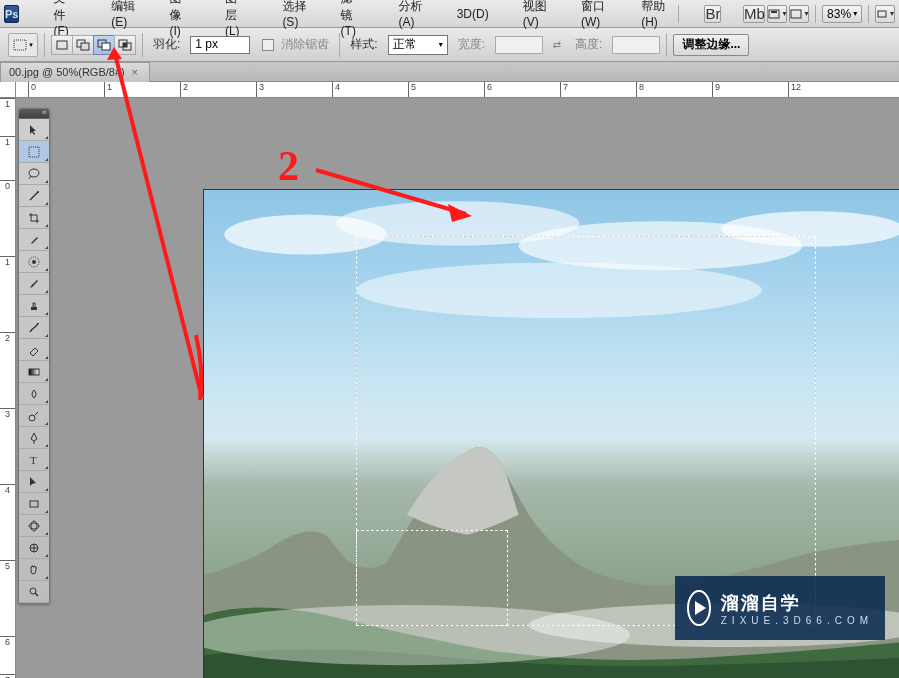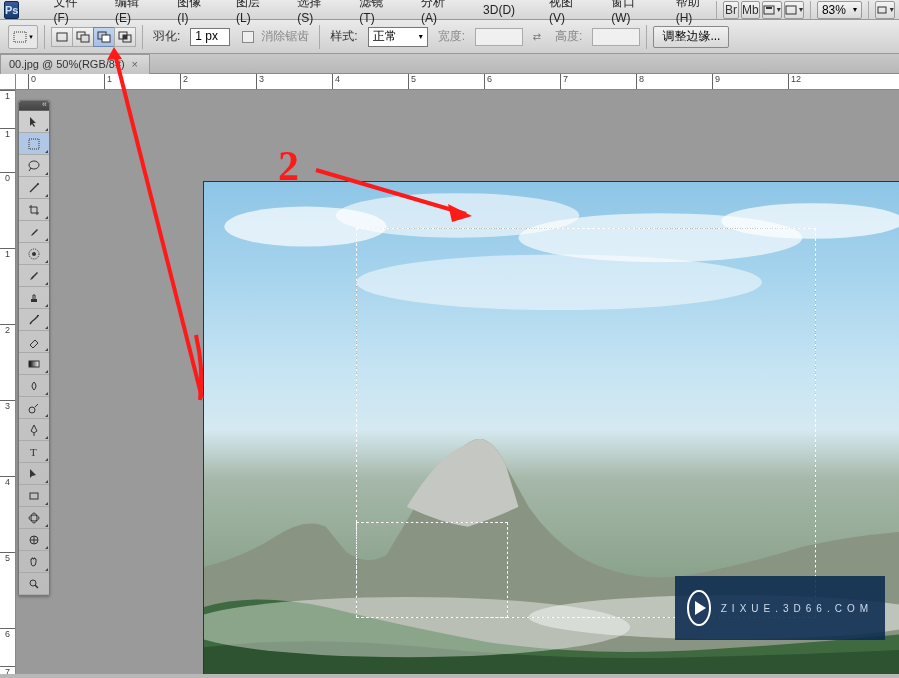--- a/index.html
+++ b/index.html
@@ -8,21 +8,21 @@
       font-size: 12px;
       background: #b8b8b8;
       overflow: hidden;
       width: 899px;
       height: 678px;
       position: relative;
     }
     .menubar {
       background: linear-gradient(#eaeaea, #d6d6d6);
       border-bottom: 1px solid #999;
-      height: 20px;
+      height: 28px;
       display: flex;
       align-items: center;
       padding: 0 4px;
       gap: 2px;
     }
     .ps-logo {
       width: 20px; height: 18px;
       background: linear-gradient(#3a5a99, #1c3b6e);
       color: #d0e4ff;
       font-weight: bold;
@@ -44,25 +44,26 @@
       width: 1px;
       background: #aaa;
       height: 18px;
       margin: 0 4px;
     }
     .small-btn {
       width: 22px; height: 18px;
       border: 1px solid #999;
       background: linear-gradient(#f4f4f4,#dadada);
       border-radius: 2px;
-      font-size: 12px;
+      font-size: 15px;
       display: inline-flex;
       align-items: center;
       justify-content: center;
       color: #333;
+      margin-left: 20px;
     }
     .dropdown-btn {
       width: 28px; height: 18px;
       border: 1px solid #999;
       background: linear-gradient(#f4f4f4,#dadada);
       border-radius: 2px;
       display: flex;
       align-items: center;
       justify-content: center;
       gap: 2px;
@@ -119,21 +120,21 @@
     .opt-icon:first-child { margin-left: 0; }
     .opt-icon.sel {
       background: linear-gradient(#c0d4ee,#a6c0e4);
       border-color: #6a88b0;
     }
     .opt-label {
       color: #333;
       margin: 0 4px;
     }
     .opt-input {
-      width: 40px;
+      width: 60px;
       height: 18px;
       border: 1px solid #777;
       background: #fff;
       padding: 0 4px;
     }
     .opt-check {
       width: 12px; height: 12px;
       border: 1px solid #888;
       background: #eee;
       margin-right: 3px;
@@ -161,20 +162,21 @@
       font-size: 10px;
     }
     .opt-button {
       height: 22px;
       border: 1px solid #888;
       background: linear-gradient(#f2f2f2,#d8d8d8);
       padding: 0 8px;
       border-radius: 2px;
       display: flex;
       align-items: center;
+      font-weight: bold;
     }
     .opt-sep {
       width: 1px;
       background: #aaa;
       height: 24px;
     }
 
     .tabs {
       background: linear-gradient(#c8c8c8,#b8b8b8);
       height: 20px;
@@ -682,15 +684,16 @@
   <path d="M114 47 L107 60 L122 59 Z" fill="#ff1a1a"></path>
   <path d="M196 335 Q204 370 200 400" stroke="#ff1a1a" stroke-width="4" fill="none"></path>
   <path d="M316 170 L466 214" stroke="#ff1a1a" stroke-width="4" fill="none"></path>
   <path d="M472 216 L448 204 L452 222 Z" fill="#ff1a1a"></path>
   <text x="278" y="180" font-size="42" font-family="cursive" fill="#ff1a1a" font-weight="bold">2</text>
 </svg>
 
 <div class="watermark">
   <div class="play"></div>
   <div class="watermark-text">
+    <div class="watermark-title">溜溜自学</div>
     <div class="watermark-sub">ZIXUE.3D66.COM</div>
   </div>
 </div>
 
 </body></html>

